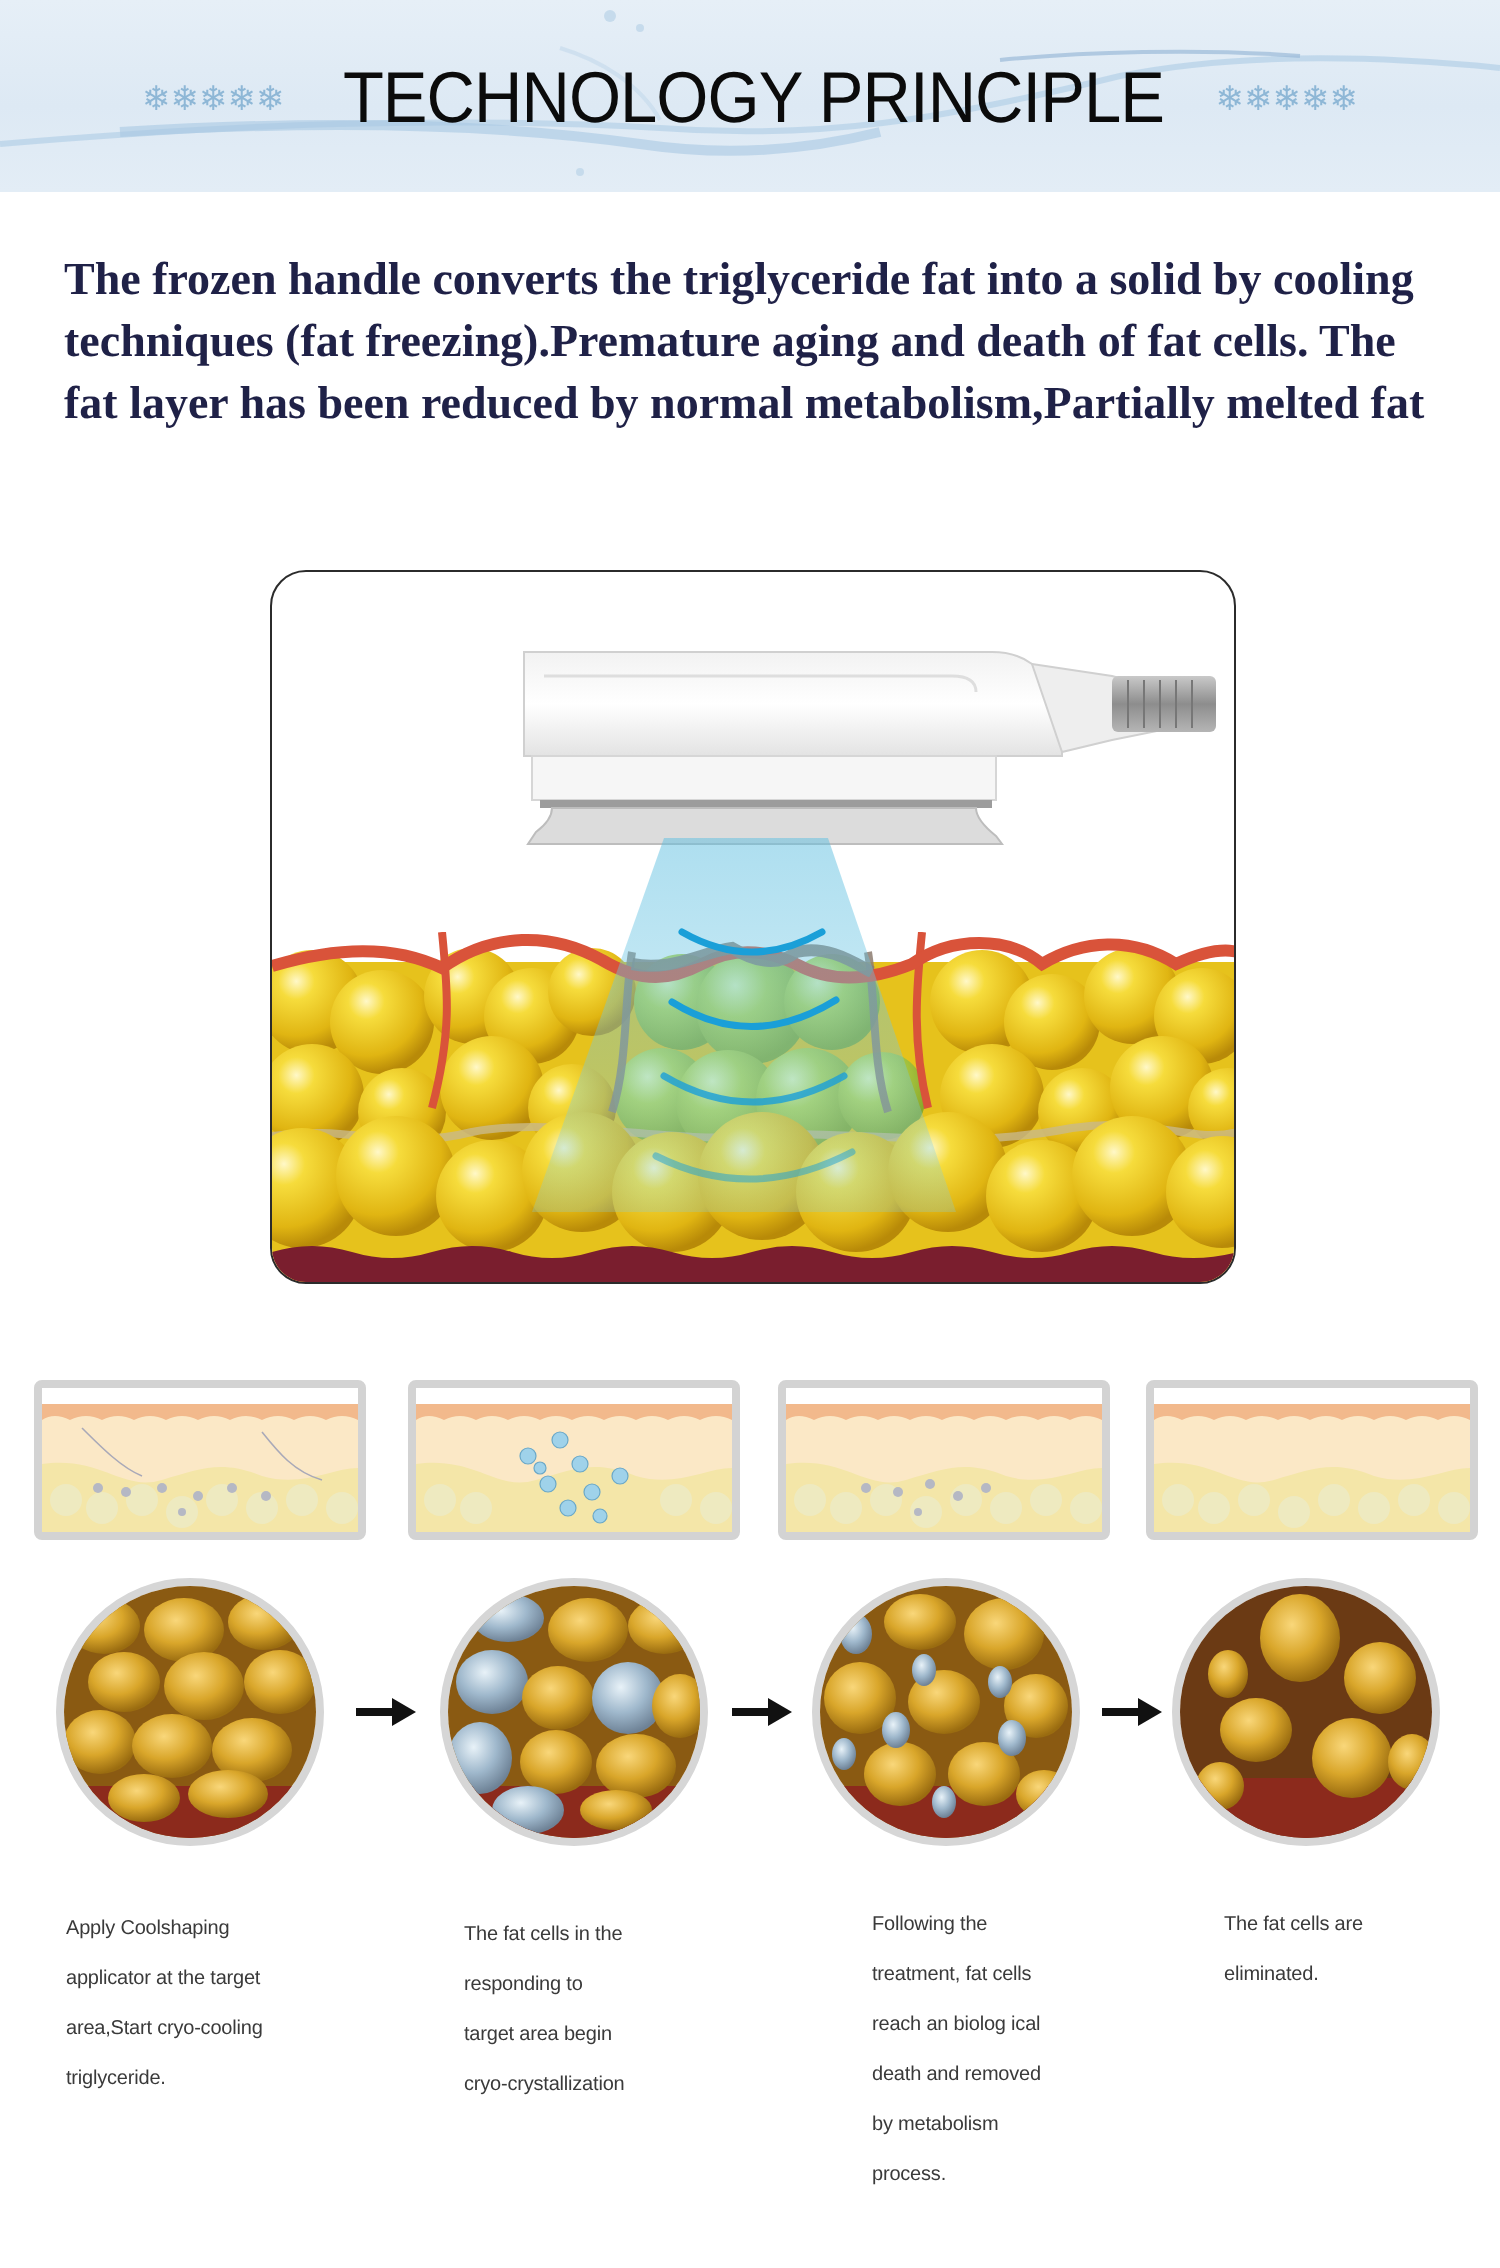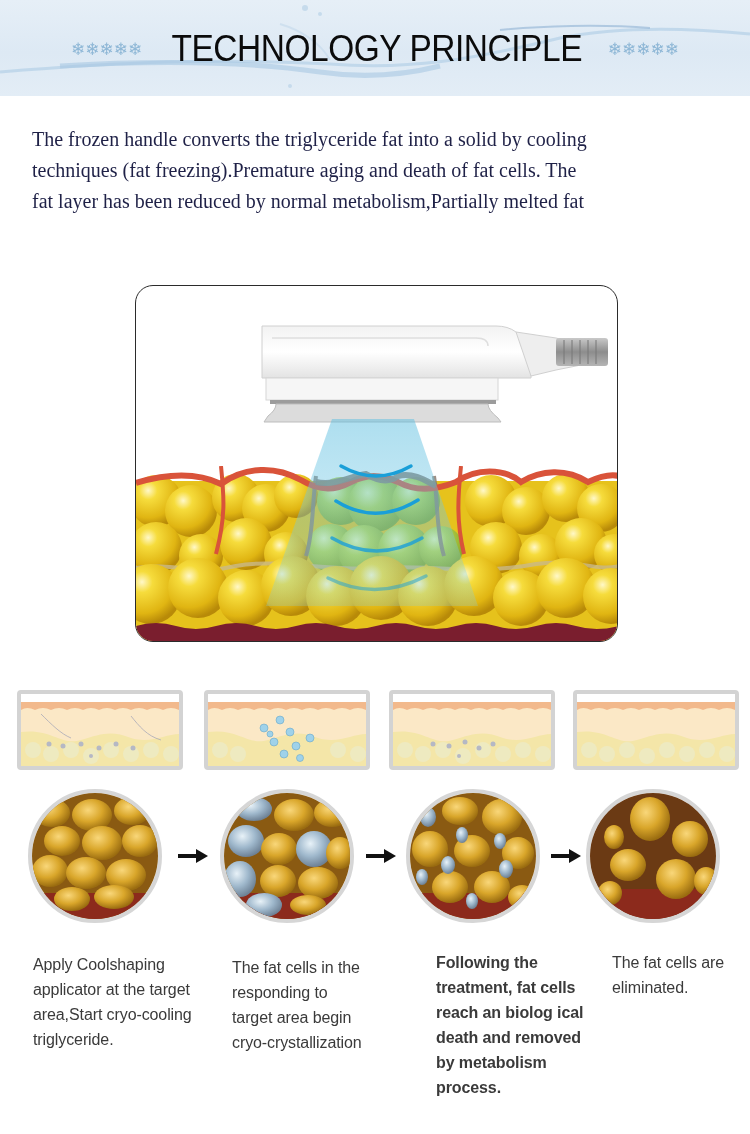--- a/index.html
+++ b/index.html
@@ -24,22 +24,23 @@
   .flakes.right { margin-left: 10px; }
   .banner-title {
     font-family: "Liberation Sans", sans-serif;
     font-size: 36px; color: #0b0b0b; letter-spacing: -0.5px;
     transform: scaleX(0.93); white-space: nowrap; line-height: 1;
   }
 
   
   .intro {
     position: absolute; left: 32px; top: 124px; width: 700px;
-    font-family: "Liberation Serif", serif; font-size: 20px; line-height: 31px;
+    font-family: "Liberation Serif", serif; font-size: 23px; line-height: 31px;
     color: #1f2147;
+    font-weight: bold;
   }
 
   
   .diagram {
     position: absolute; left: 135px; top: 285px; width: 483px; height: 357px;
     border: 1.5px solid #2b2b2b; border-radius: 18px; overflow: hidden; background: #fff;
   }
   .diagram svg { display: block; }
 
   
@@ -51,21 +52,21 @@
   .bubble {
     position: absolute; top: 789px; width: 134px; height: 134px;
     border-radius: 50%; border: 4px solid #d6d6d6; overflow: hidden;
   }
   .bubble svg { display: block; }
   .arrow {
     position: absolute; top: 849px; width: 30px; height: 14px;
   }
   .caption {
     position: absolute; top: 952px; width: 180px;
-    font-family: "Liberation Sans", sans-serif; font-size: 16px; line-height: 25px;
+    font-family: "Liberation Sans", sans-serif; font-size: 10px; line-height: 25px;
     color: #3a3a3a; letter-spacing: -0.1px;
   }
   .caption span { display: block; white-space: nowrap; }
 </style>
 </head>
 <body>
 
 <div class="banner">
   <svg class="splash" width="750" height="96" viewBox="0 0 750 96">
     <path d="M0 72 C120 62 220 58 330 64 C410 70 470 60 560 38 C620 26 690 28 750 34" stroke="#b9d3e8" stroke-width="3" fill="none" opacity="0.8"></path>
@@ -437,21 +438,21 @@
   <span>applicator at the target</span>
   <span>area,Start cryo-cooling</span>
   <span>triglyceride.</span>
 </div>
 <div class="caption" style="left:232px; top:955px;">
   <span>The fat cells in the</span>
   <span>responding to</span>
   <span>target area begin</span>
   <span>cryo-crystallization</span>
 </div>
-<div class="caption" style="left:436px; top:950px;font-weight:bold;">
+<div class="caption" style="left:436px; top:950px;">
   <span>Following the</span>
   <span>treatment, fat cells</span>
   <span>reach an biolog ical</span>
   <span>death and removed</span>
   <span>by metabolism</span>
   <span>process.</span>
 </div>
 <div class="caption" style="left:612px; top:950px;">
   <span>The fat cells are</span>
   <span>eliminated.</span>

